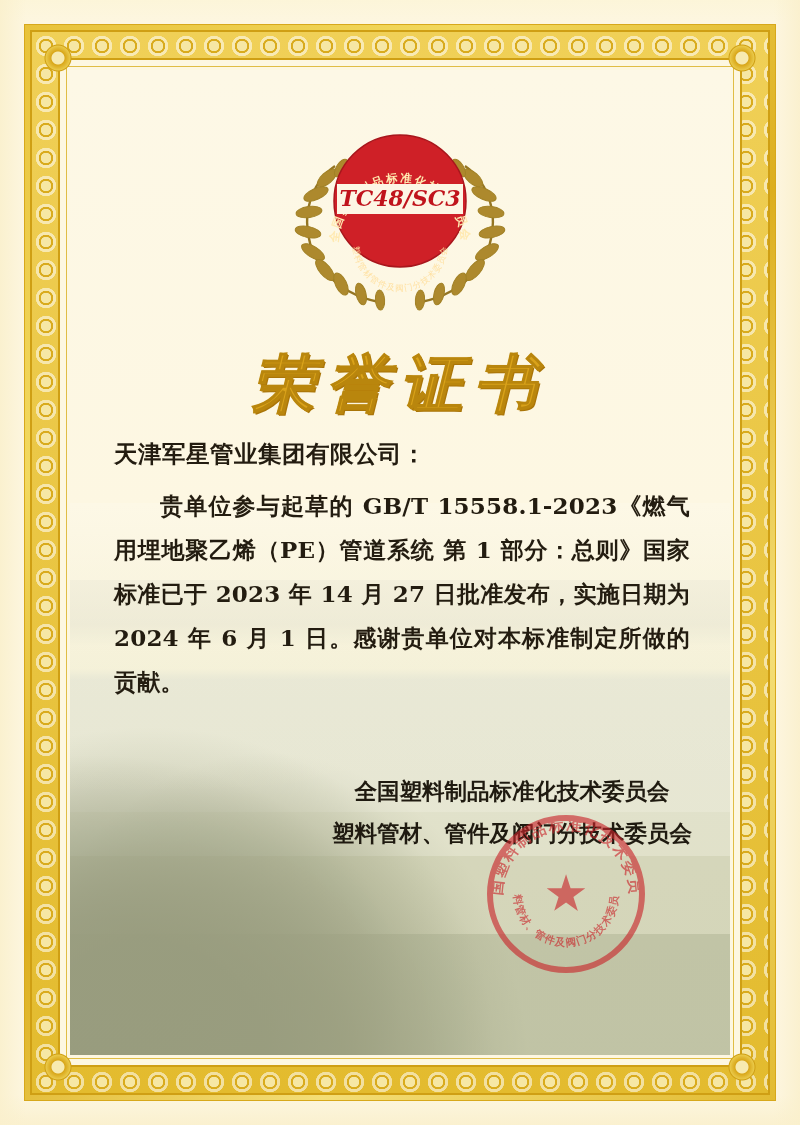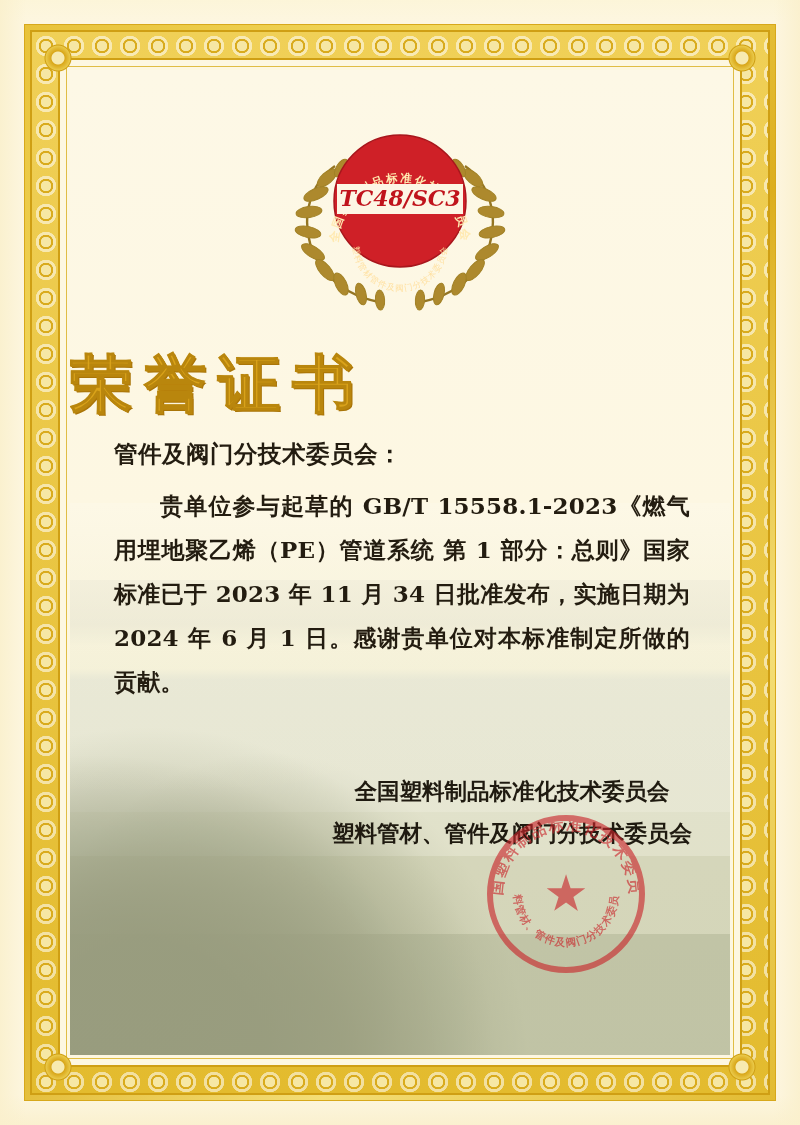--- a/index.html
+++ b/index.html
@@ -121,30 +121,31 @@
     width: 250px;
     height: 190px;
   }
   .emblem svg { display: block; }
 
   
   .cert-title {
     position: absolute;
     top: 272px;
     left: 0; right: 0;
-    text-align: left;
+    text-align: center;
     font-family: "DejaVu Serif", serif;
     font-weight: 700;
     font-size: 62px;
     letter-spacing: 12px;
     color: #d9a21a;
     text-shadow:
       1px 1px 0 #b9820c,
       2px 2px 0 #a97508,
       0 0 1px #caa42d;
+    font-style: italic;
     -webkit-text-stroke: 1px #b9860d;
   }
 
   
   .body-wrap {
     position: absolute;
     left: 44px;
     right: 40px;
     top: 368px;
     color: #231c10;
@@ -266,22 +267,22 @@
         </text>
 
         <rect x="62" y="58" width="126" height="30" fill="#fdf6e4"></rect>
         <text x="125" y="80" text-anchor="middle" font-family="DejaVu Serif, serif" font-style="italic" font-weight="700" font-size="22" fill="#c0141c">TC48/SC3</text>
       </svg>
     </div>
 
     <div class="cert-title">荣誉证书</div>
 
     <div class="body-wrap">
-      <div class="salutation">管件及阀门分技术委员会：</div>
-      <div class="paragraph">贵单位参与起草的 GB/T 15558.1-2023《燃气用埋地聚乙烯（PE）管道系统 第 1 部分：总则》国家标准已于 2023 年 11 月 34 日批准发布，实施日期为 2024 年 6 月 1 日。感谢贵单位对本标准制定所做的贡献。</div>
+      <div class="salutation">天津军星管业集团有限公司：</div>
+      <div class="paragraph">贵单位参与起草的 GB/T 15558.1-2023《燃气用埋地聚乙烯（PE）管道系统 第 1 部分：总则》国家标准已于 2023 年 14 月 27 日批准发布，实施日期为 2024 年 6 月 1 日。感谢贵单位对本标准制定所做的贡献。</div>
     </div>
 
     <div class="signoff">
       <div>全国塑料制品标准化技术委员会</div>
       <div>塑料管材、管件及阀门分技术委员会</div>
     </div>
 
     <div class="seal">
       <svg viewBox="0 0 168 168" width="168" height="168" aria-hidden="true">
         <defs>

